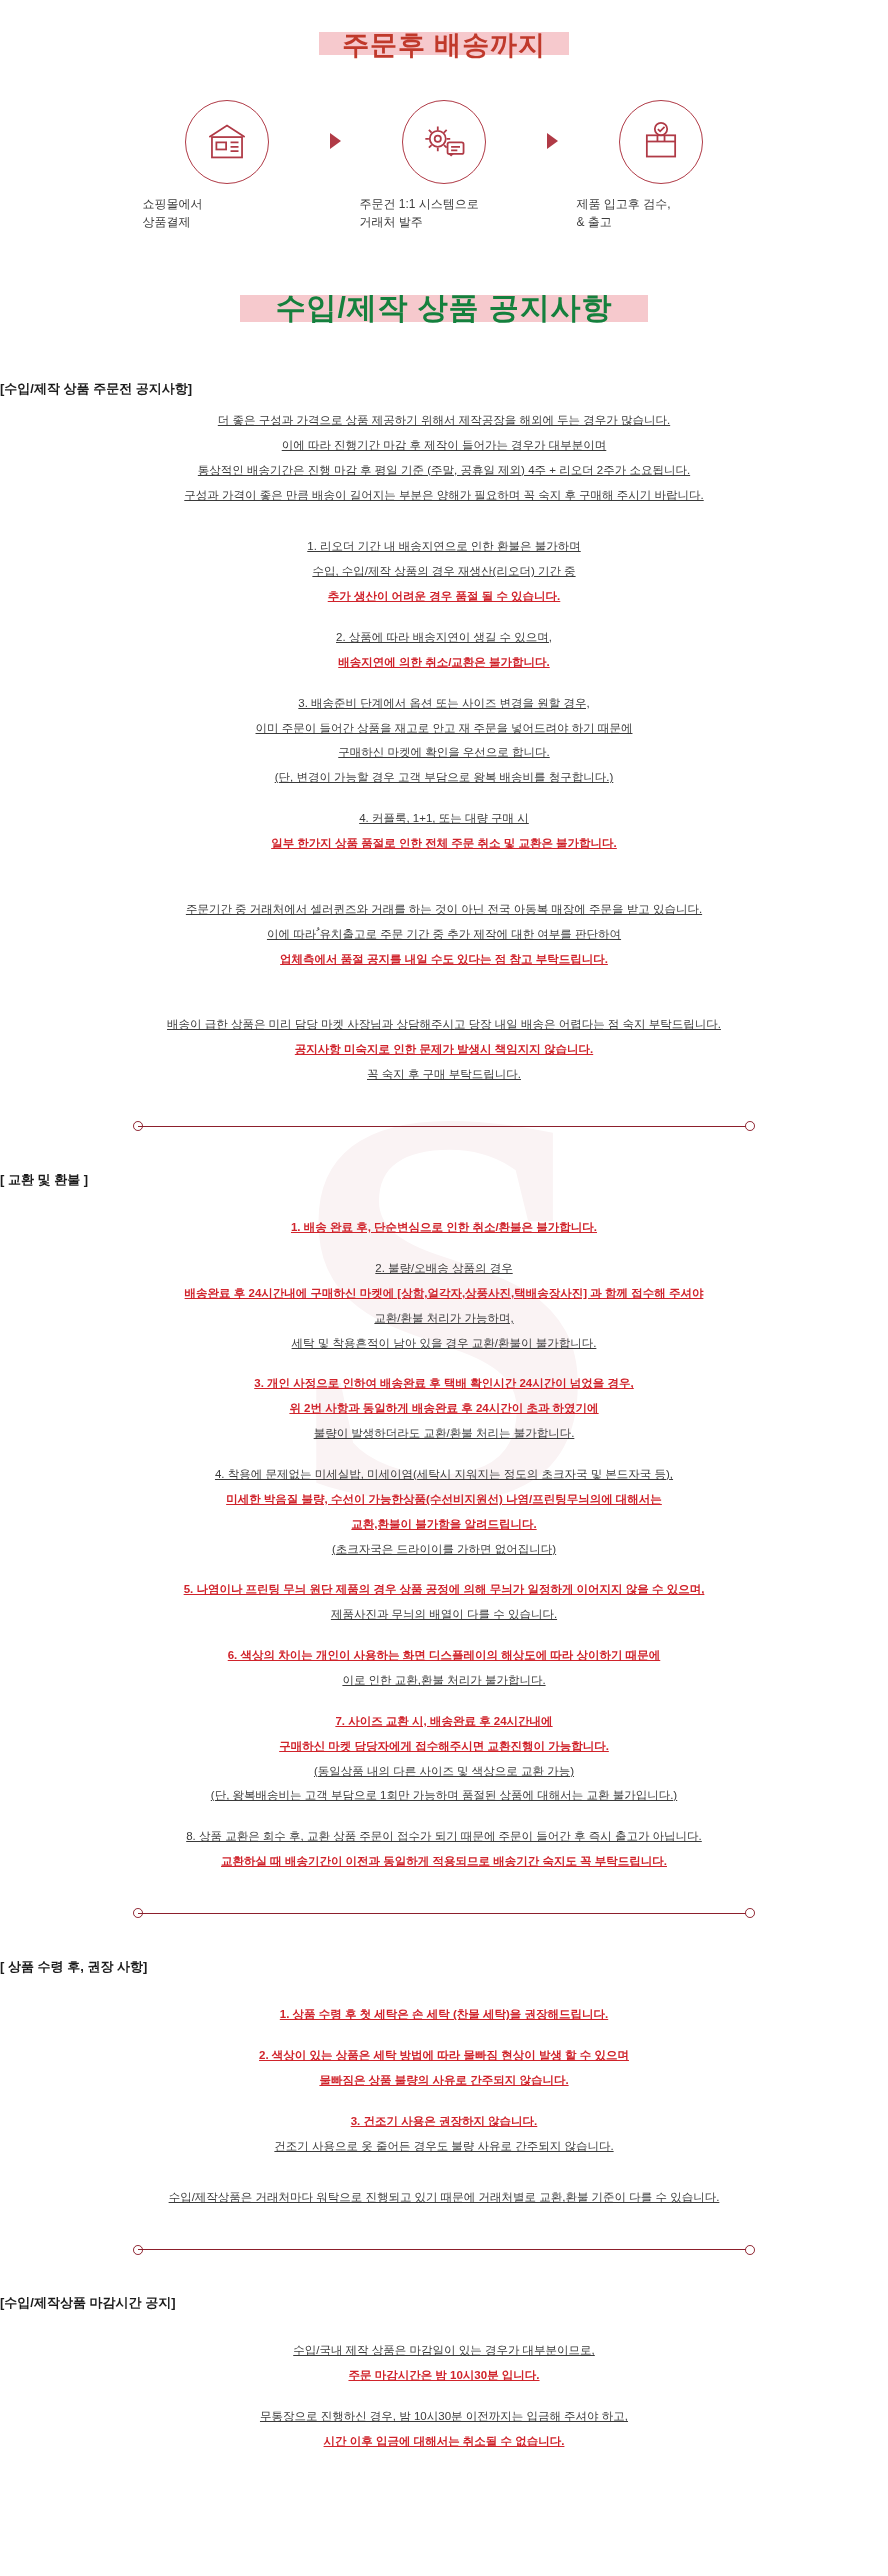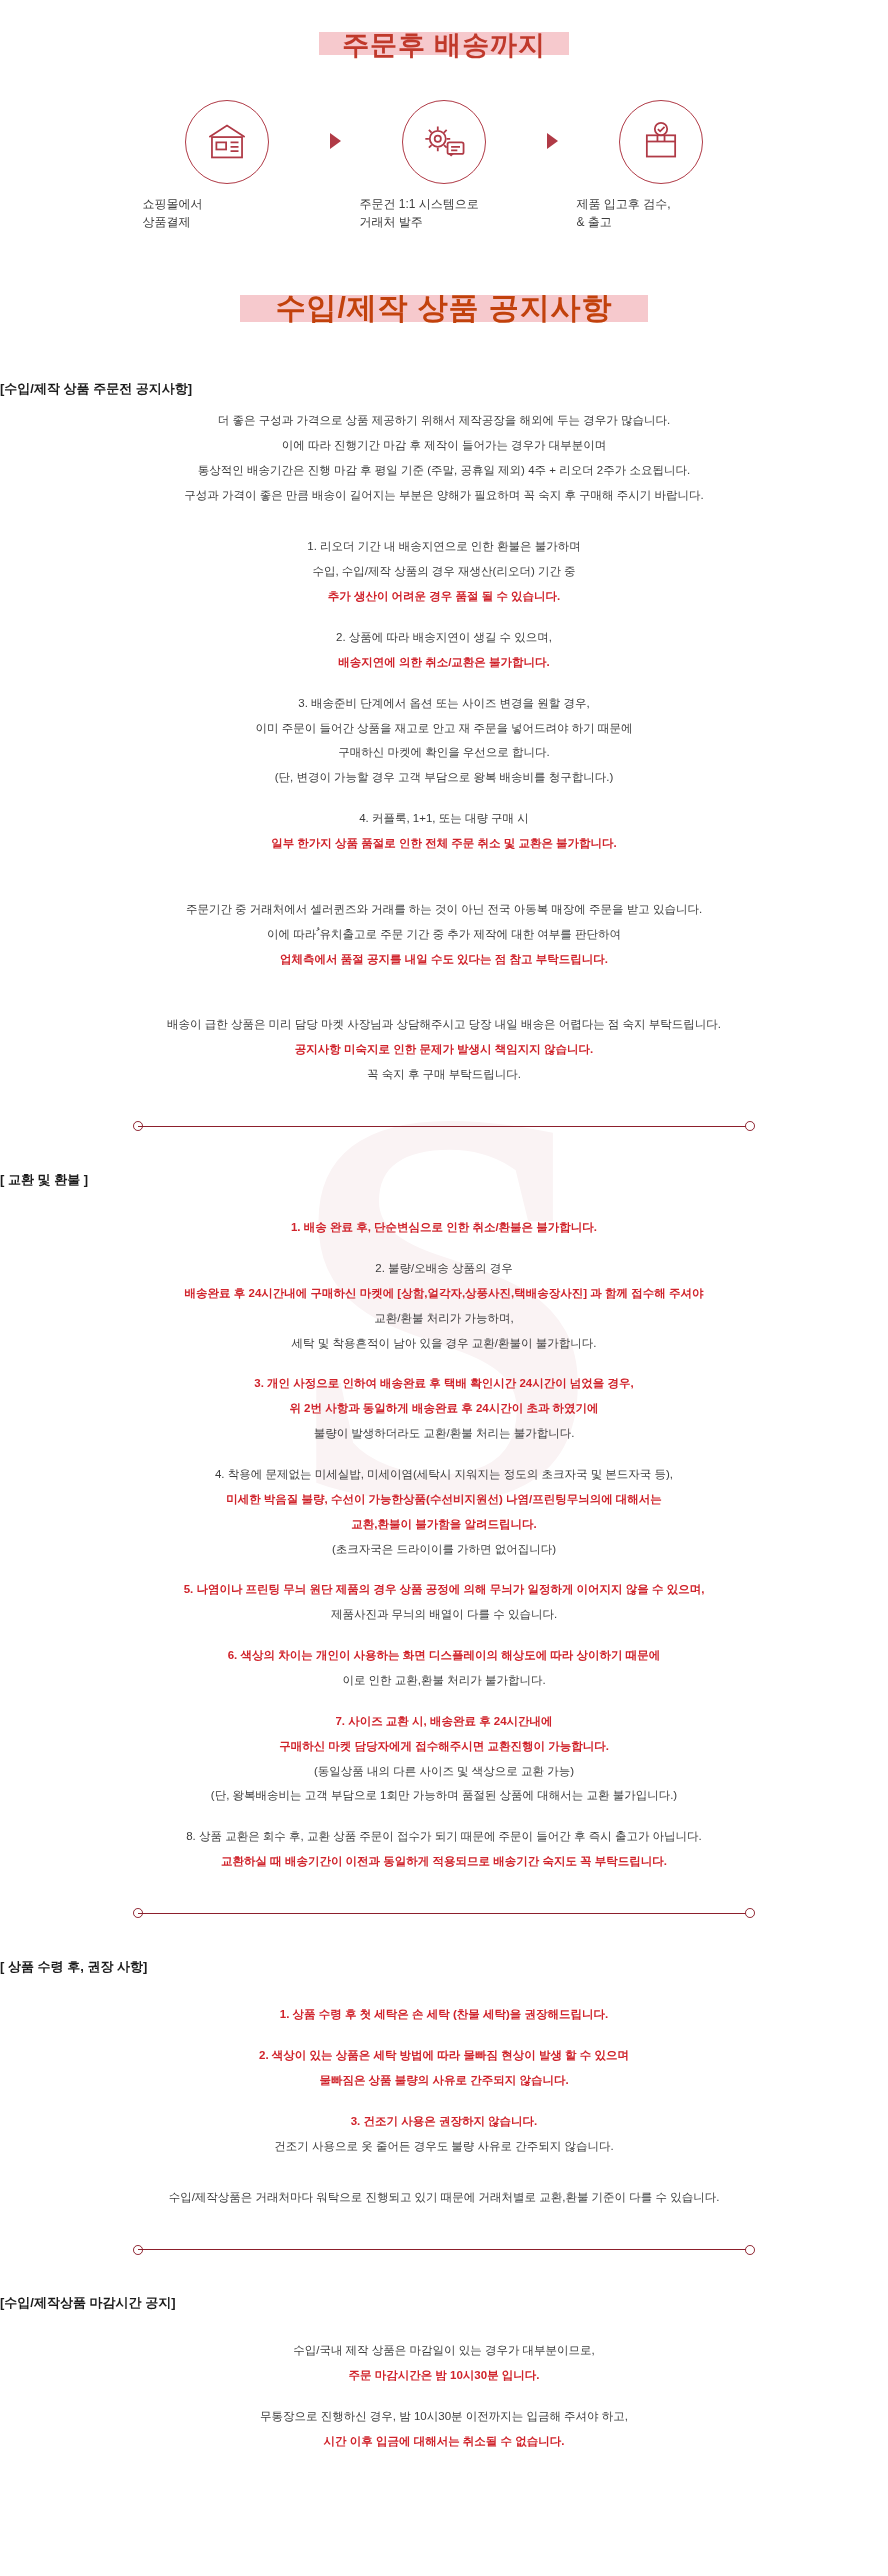--- a/index.html
+++ b/index.html
@@ -109,21 +109,21 @@
   
   .main-heading-wrap {
     text-align: center;
     margin-top: 52px;
   }
   .main-heading {
     display: inline-block;
     position: relative;
     font-size: 30px;
     font-weight: bold;
-    color: #c2410c;
+    color: #15803d;
     letter-spacing: 0.9px;
     padding: 5.3px 36px 7px;
   }
   .main-heading .hl {
     position: absolute;
     left: 0; right: 0;
     top: 12.4px;
     height: 27px;
     background: #f6c9cd;
     z-index: -1;
@@ -136,21 +136,21 @@
     line-height: 1.85;
     color: #3a3a3a;
   }
   .sec-title {
     font-weight: bold;
     font-size: 13px;
     color: #1b1b1b;
     text-align: left;
     margin-bottom: 9px;
   }
-  .para { margin: 0 0 3.6px 0; white-space: pre-line; }
+  .para { margin: 0 0 3.6px 0; white-space: pre-line; text-decoration: underline; }
   .gap-s { height: 16px; }
   .gap-m { height: 27px; }
   .gap-l { height: 41px; }
   .red { color: #d0232b; font-weight: bold; }
 
   
   .divider {
     position: relative;
     width: 622px;
     margin: 36px auto;

